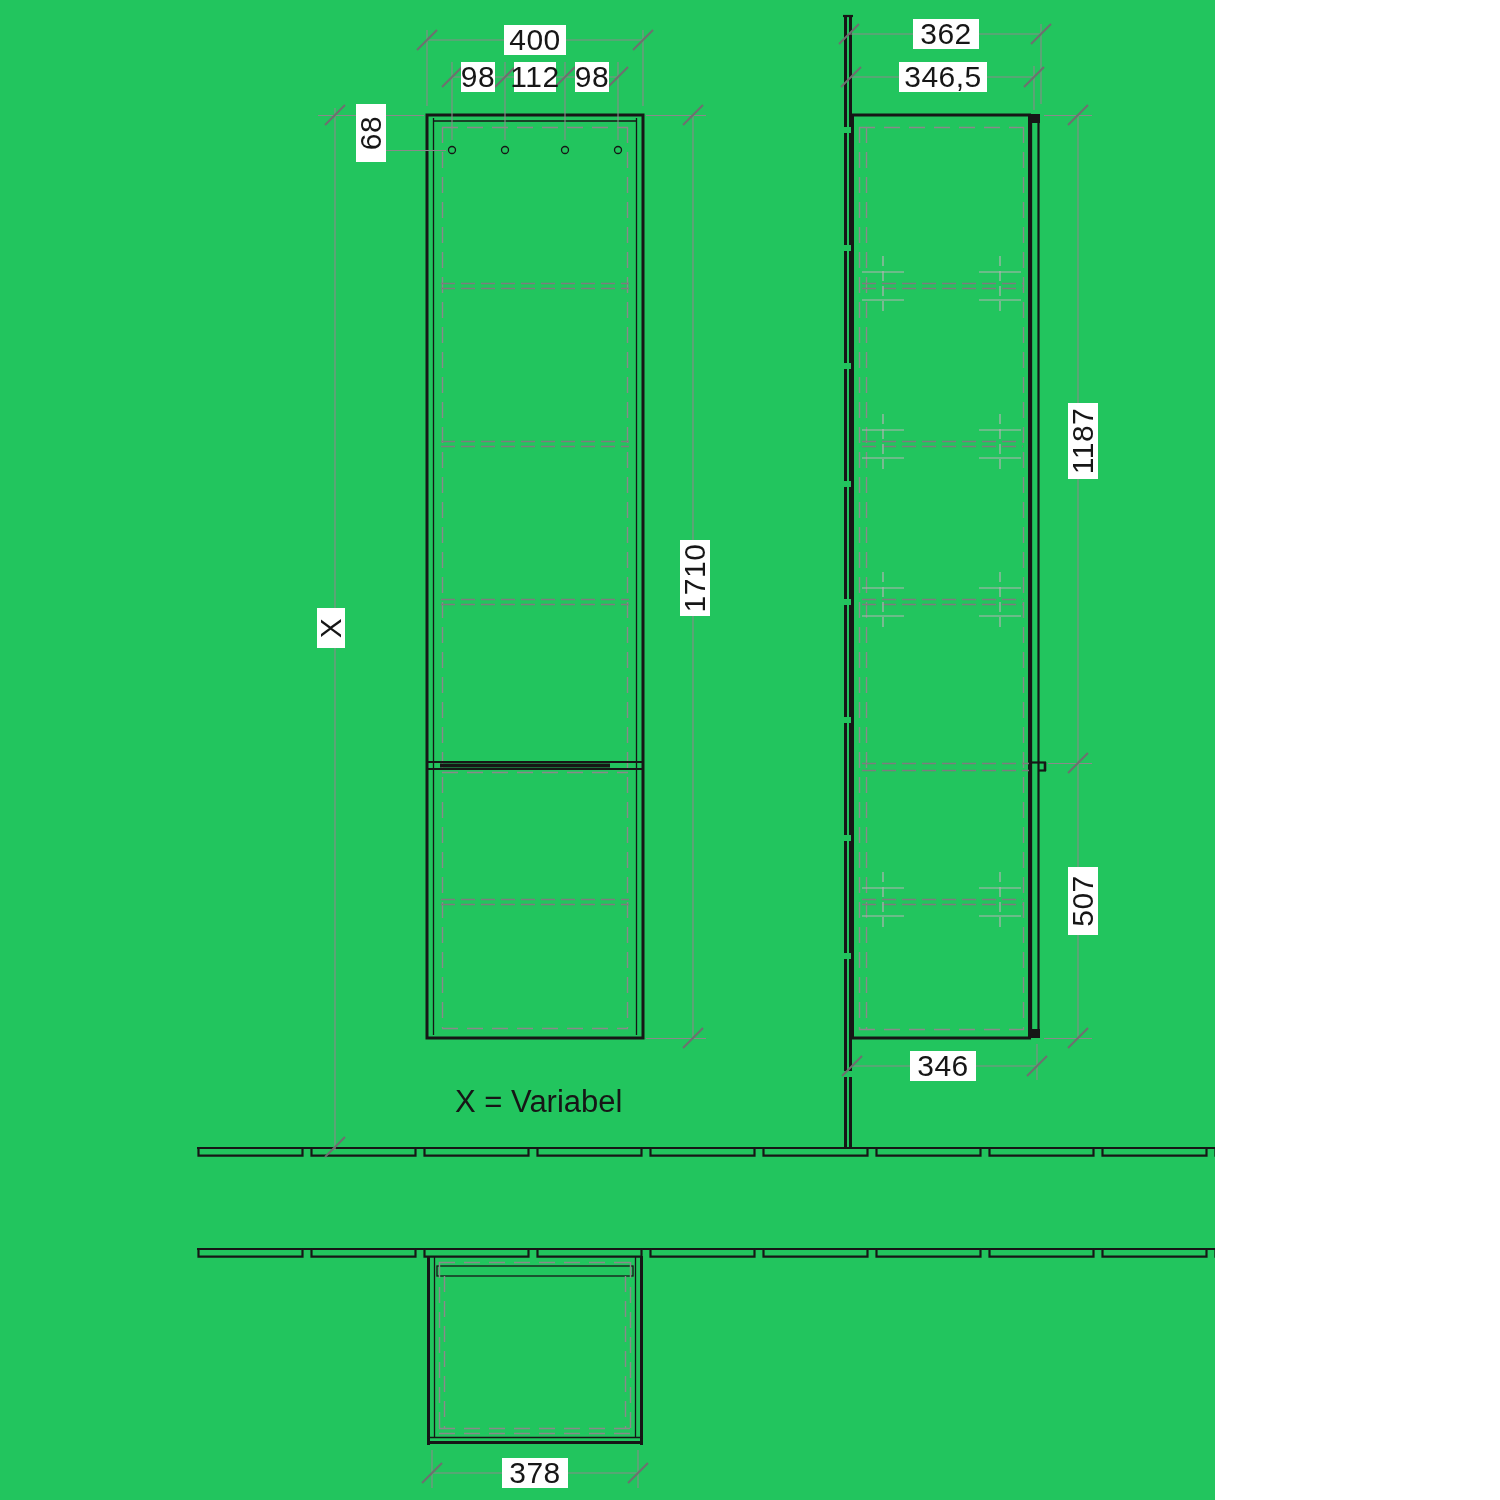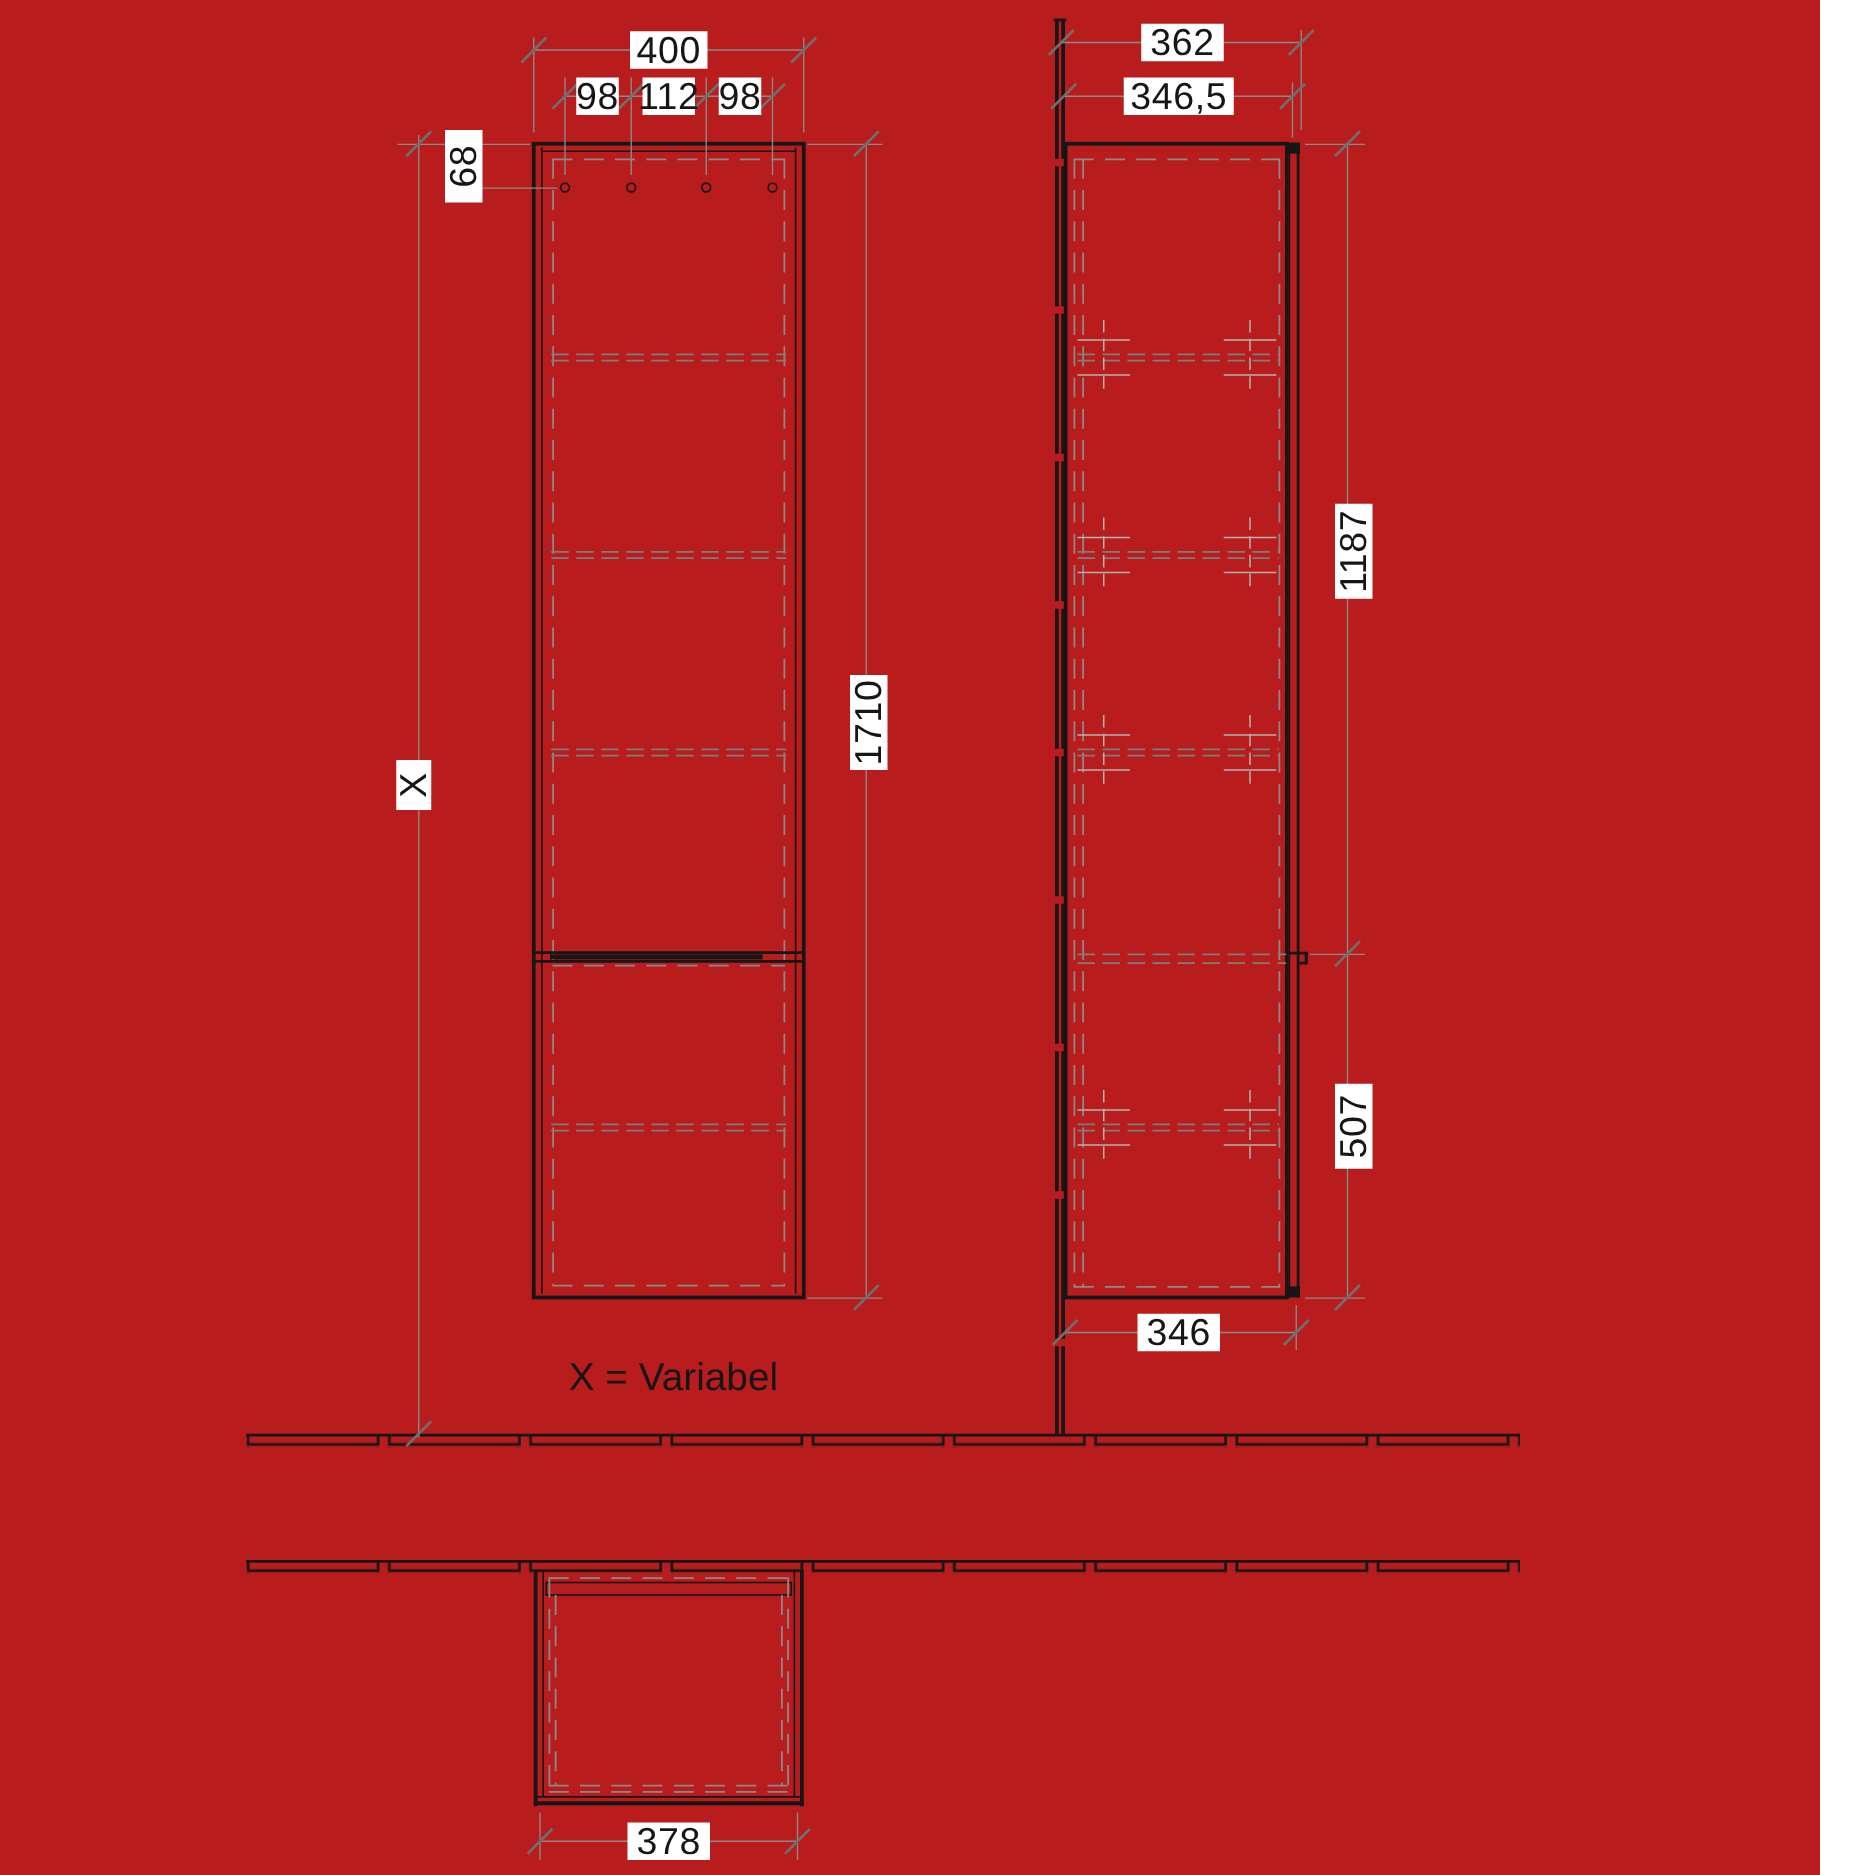--- a/index.html
+++ b/index.html
@@ -1,16 +1,16 @@
 <!DOCTYPE html>
 <html><head>
 <meta charset="utf-8">
 <style>
   html,body{margin:0;padding:0;background:#fff;}
-  .stage{position:relative;width:1456px;height:1500px;background:#b91c1c;overflow:hidden;}
+  .stage{position:relative;width:1215px;height:1500px;background:#22c55e;overflow:hidden;}
   svg{display:block;}
   
   .thick{stroke:#161616;stroke-width:3;fill:none;}
   .med{stroke:#161616;stroke-width:2.2;fill:none;}
   .thin{stroke:#161616;stroke-width:1.3;fill:none;}
   .solidfill{fill:#161616;stroke:none;}
   .dim{stroke:#8a8a8a;stroke-width:1.1;fill:none;}
   .tick{stroke:#6f6f6f;stroke-width:2;fill:none;}
   .hid{stroke:#8a8a8a;stroke-width:1.4;fill:none;stroke-dasharray:16 9;}
   .shelf{stroke:#7d7d7d;stroke-width:1.3;fill:none;stroke-dasharray:14 6;}

